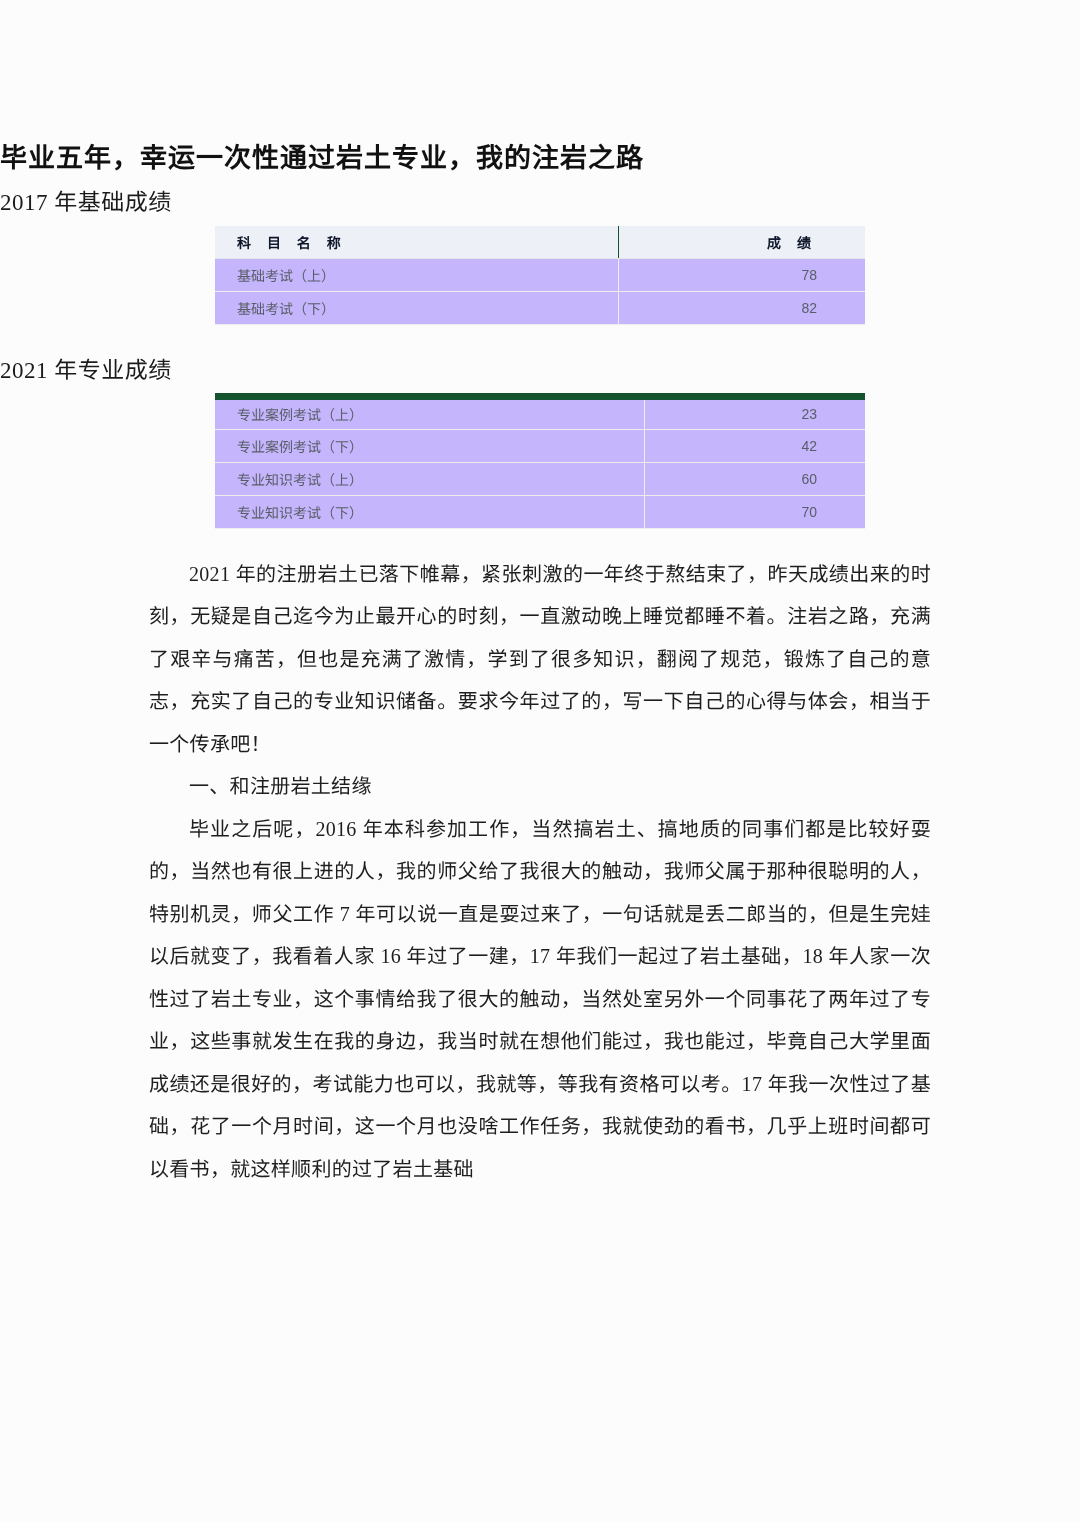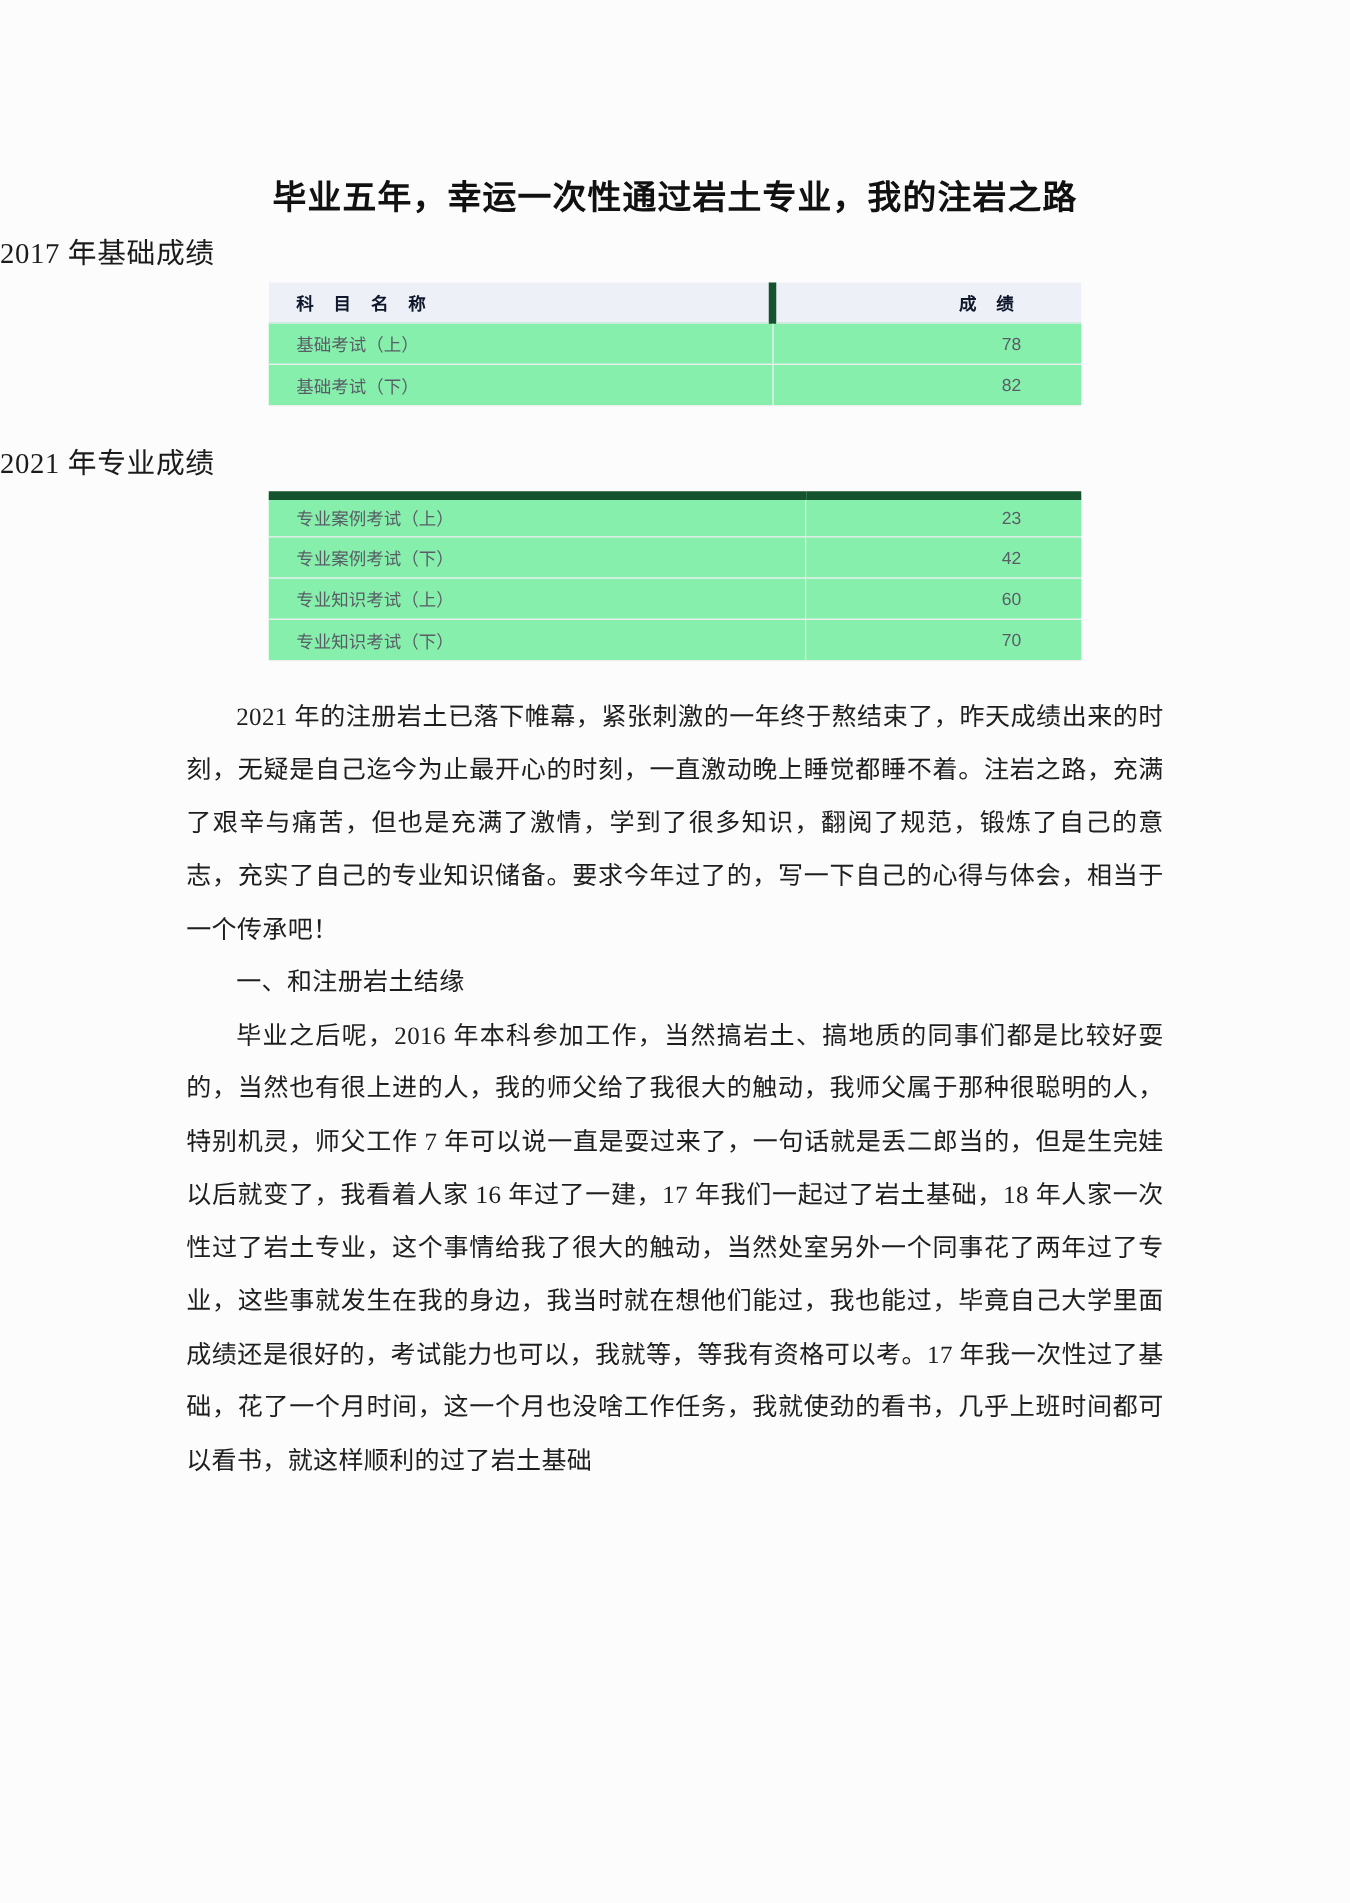--- a/index.html
+++ b/index.html
@@ -13,21 +13,20 @@
     margin: 0 auto;
     background: #fcfcfc;
     font-family: "Liberation Serif", "DejaVu Serif", serif;
     color: #1e1e1e;
     padding-top: 136px;
     overflow: hidden;
   }
 
   .article-title {
     margin: 0;
-    text-align: center;
     font-size: 27px;
     font-weight: 700;
     letter-spacing: 1px;
     color: #111111;
     font-family: "Liberation Sans", "DejaVu Sans", sans-serif;
   }
 
   .table-caption {
     margin: 8px 0 9px;
     font-size: 23px;
@@ -55,23 +54,23 @@
   .score-table .score-col  { text-align: right; padding-right: 48px; }
 
   .score-table thead th {
     background: #edf1f7;
     height: 32px;
     color: #0f172a;
     font-weight: 600;
     letter-spacing: 6px;
     border-bottom: 1px solid #e2e6ec;
   }
-  .score-table thead th.score-col { border-left: 6px solid #14532d; }
+  .score-table thead th.score-col { border-left: 1px solid #14532d; }
 
-  .score-table tbody td { border-bottom: 1px solid #ededf0; background: #86efac; }
+  .score-table tbody td { border-bottom: 1px solid #ededf0; background: #c4b5fd; }
   .score-table tbody td.score-col { border-left: 1px solid #eceef1; }
   .score-table.no-head tbody tr:first-child td { border-top: 7px solid #14532d; }
 
   .article-body {
     width: 782px;
     margin: 24px auto 0;
     font-size: 20px;
     line-height: 42.5px;
     text-align: justify;
     letter-spacing: 0.3px;

